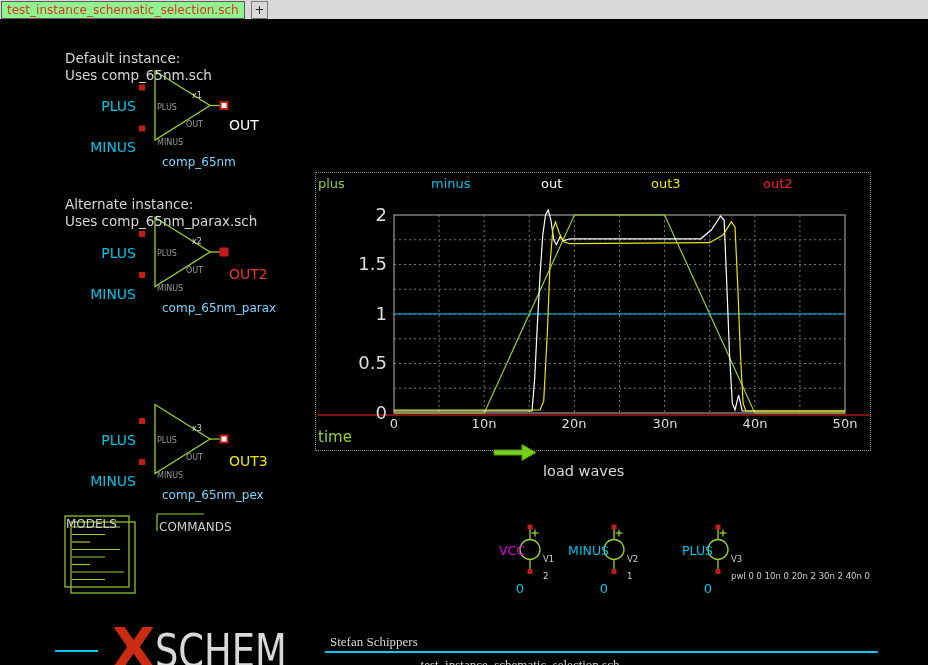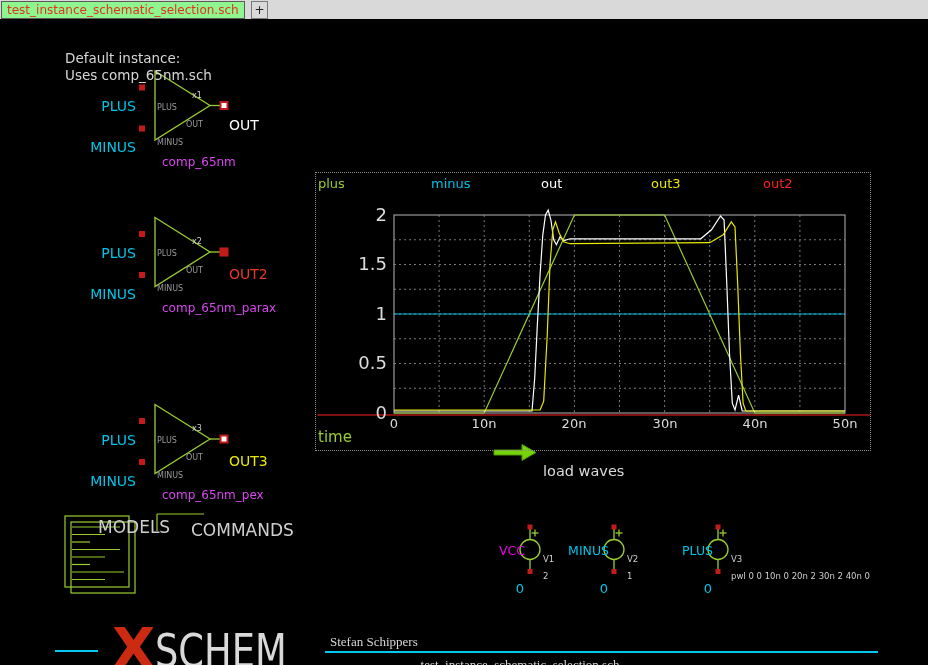--- a/index.html
+++ b/index.html
@@ -13,30 +13,30 @@
        color:#de3420;font-size:12px;display:flex;align-items:center;padding:0 5px;}
   #newtab{left:251px;top:1px;width:15px;height:16px;background:#d9d9d9;border:1px solid #7a7a7a;
        color:#222;font-size:12px;display:flex;align-items:center;justify-content:center;}
   
   #canvas{left:0;top:19px;width:928px;height:584px;background:#000;}
   .heading{color:#d6d6d6;font-size:13.5px;line-height:17px;white-space:pre-line;}
   .netlabel{color:#00c4e8;font-size:14px;}
   .outlabel{font-size:14px;}
   .pinlabel{color:#9a9a9a;font-size:8px;}
   .instref{color:#d0d0d0;font-size:8px;text-align:right;}
-  .symname{color:#d946ef;font-size:12px;}
+  .symname{color:#7dd3fc;font-size:12px;}
   .ralign{text-align:right;}
   
   #graph{left:315px;top:153px;width:556px;height:279px;border:1px dotted #8d8d8d;box-sizing:border-box;}
   .legend{position:absolute;top:3px;font-size:13px;}
   .ytick{position:absolute;width:60px;text-align:right;color:#dcdcdc;font-size:18px;}
   .xtick{position:absolute;width:40px;text-align:center;color:#dcdcdc;font-size:13px;top:243px;}
   #xlabel{position:absolute;left:2px;top:255px;color:#9acd32;font-size:15px;}
   
-  .blocklabel{color:#cfcfcf;font-size:17px;margin-left:32px;}
+  .blocklabel{color:#cfcfcf;font-size:12px;}
   #cmdtext{color:#e0e0e0;font-family:"DejaVu Sans Mono",monospace;font-size:11.5px;line-height:15px;}
   .srcname{font-size:12.5px;}
   .srcref,.srcval{color:#cfcfcf;font-size:8.5px;}
   .srcgnd{color:#00c4e8;font-size:13px;}
   #launcher-label{color:#dadada;font-size:14.5px;}
   
   #logo-x{color:#cd2a12;font-size:56px;font-weight:bold;line-height:1;}
   #logo-rest{color:#d9d9d9;font-size:46px;line-height:1;display:inline-block;
              transform:scaleX(0.8);transform-origin:left bottom;}
   .footer-text{color:#d8d8d8;font-size:13px;font-family:Liberation Serif, serif;}
@@ -103,20 +103,22 @@
       <line x1="72" y1="564.5" x2="90" y2="564.5" stroke="#9acd32" stroke-width="1.2"></line>
       <line x1="72" y1="572" x2="124" y2="572" stroke="#9acd32" stroke-width="1.2"></line>
       <line x1="72" y1="579.5" x2="105" y2="579.5" stroke="#9acd32" stroke-width="1.2"></line>
       <line x1="157" y1="514" x2="204" y2="514" stroke="#9acd32" stroke-width="1.2"></line>
       <line x1="157" y1="514" x2="157" y2="531" stroke="#9acd32" stroke-width="1.2"></line>
       <polygon points="494,450 522,450 522,444.5 536,452.5 522,460.5 522,455 494,455" fill="#76d30a" stroke="#4e9a06" stroke-width="1"></polygon>
     </svg>
 
   <div class="t heading" style="left:65px;top:31px">Default instance:
 Uses comp_65nm.sch</div>
+  <div class="t heading" style="left:65px;top:177px">Alternate instance:
+Uses comp_65nm_parax.sch</div>
 
   <div class="t netlabel ralign" style="left:85px;width:51px;top:79px">PLUS</div>
   <div class="t netlabel ralign" style="left:85px;width:51px;top:120px">MINUS</div>
   <div class="t outlabel" style="left: 229px; top: 98px; color: rgb(255, 255, 255);">OUT</div>
   <div class="t instref" style="left:192px;top:72px">x1</div>
   <div class="t pinlabel" style="left:157px;top:84px">PLUS</div>
   <div class="t pinlabel" style="left:157px;top:119px">MINUS</div>
   <div class="t pinlabel ralign" style="left:180px;width:23px;top:101px">OUT</div>
   <div class="t symname" style="left:162px;top:137px">comp_65nm</div>
 

